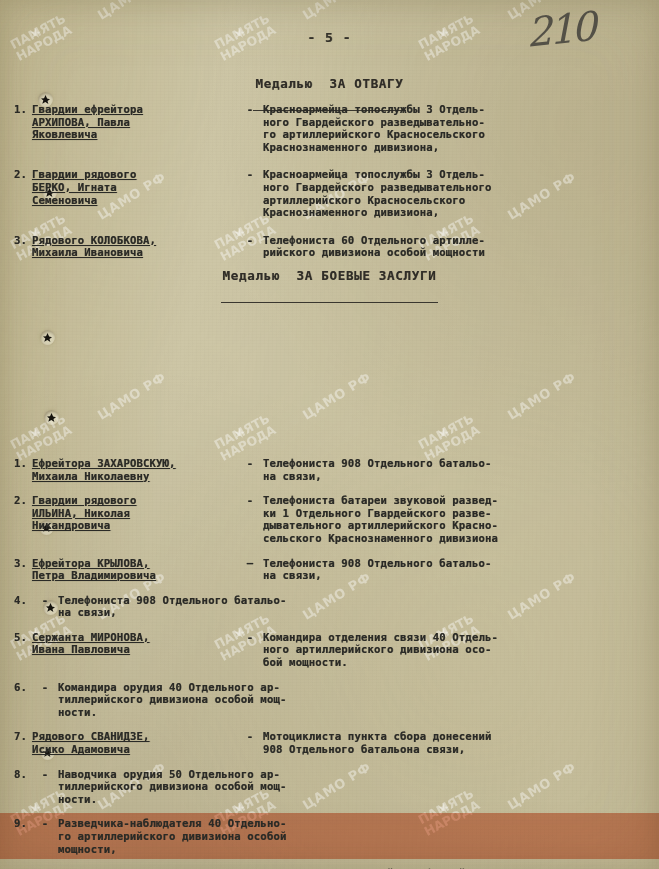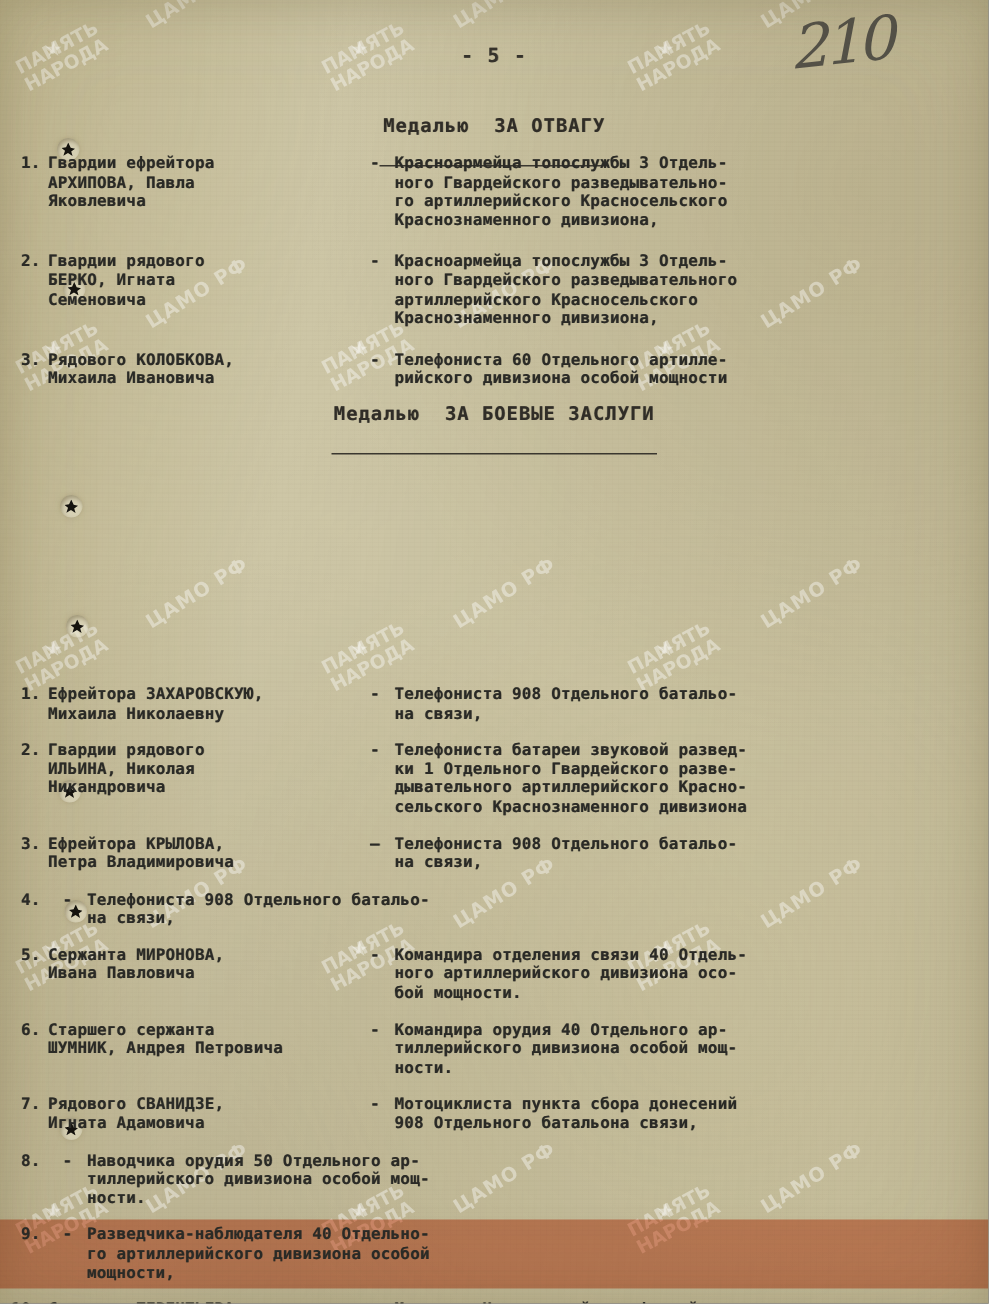--- a/index.html
+++ b/index.html
@@ -173,20 +173,21 @@
     font-weight: bold;
     box-sizing: border-box;
   }
   .row .person {
     width: 205px;
     flex: 0 0 205px;
     font-weight: bold;
     white-space: pre-line;
     box-sizing: border-box;
     padding-right: 4px;
+    text-decoration: underline;
   }
   .row .dash {
     width: 26px;
     flex: 0 0 26px;
     text-align: center;
     font-weight: bold;
   }
   .row .desc {
     flex: 1 1 auto;
     white-space: pre-line;
@@ -395,32 +396,30 @@
           <div class="person">Сержанта МИРОНОВА,
 Ивана Павловича</div>
           <div class="dash">-</div>
           <div class="desc">Командира отделения связи 40 Отдель-
 ного артиллерийского дивизиона осо-
 бой мощности.</div>
         </div>
         <div class="gap-sm"></div>
         <div class="row rowpad ink">
           <div class="num">6.</div>
-          <div class="person">Старшего сержанта
-ШУМНИК, Андрея Петровича</div>
           <div class="dash">-</div>
           <div class="desc">Командира орудия 40 Отдельного ар-
 тиллерийского дивизиона особой мощ-
 ности.</div>
         </div>
         <div class="gap-sm"></div>
         <div class="row rowpad ink">
           <div class="num">7.</div>
           <div class="person">Рядового СВАНИДЗЕ,
-Игната Адамовича</div>
+Исико Адамовича</div>
           <div class="dash">-</div>
           <div class="desc">Мотоциклиста пункта сбора донесений
 908 Отдельного батальона связи,</div>
         </div>
         <div class="gap-sm"></div>
         <div class="row rowpad ink">
           <div class="num">8.</div>
           <div class="dash">-</div>
           <div class="desc">Наводчика орудия 50 Отдельного ар-
 тиллерийского дивизиона особой мощ-

